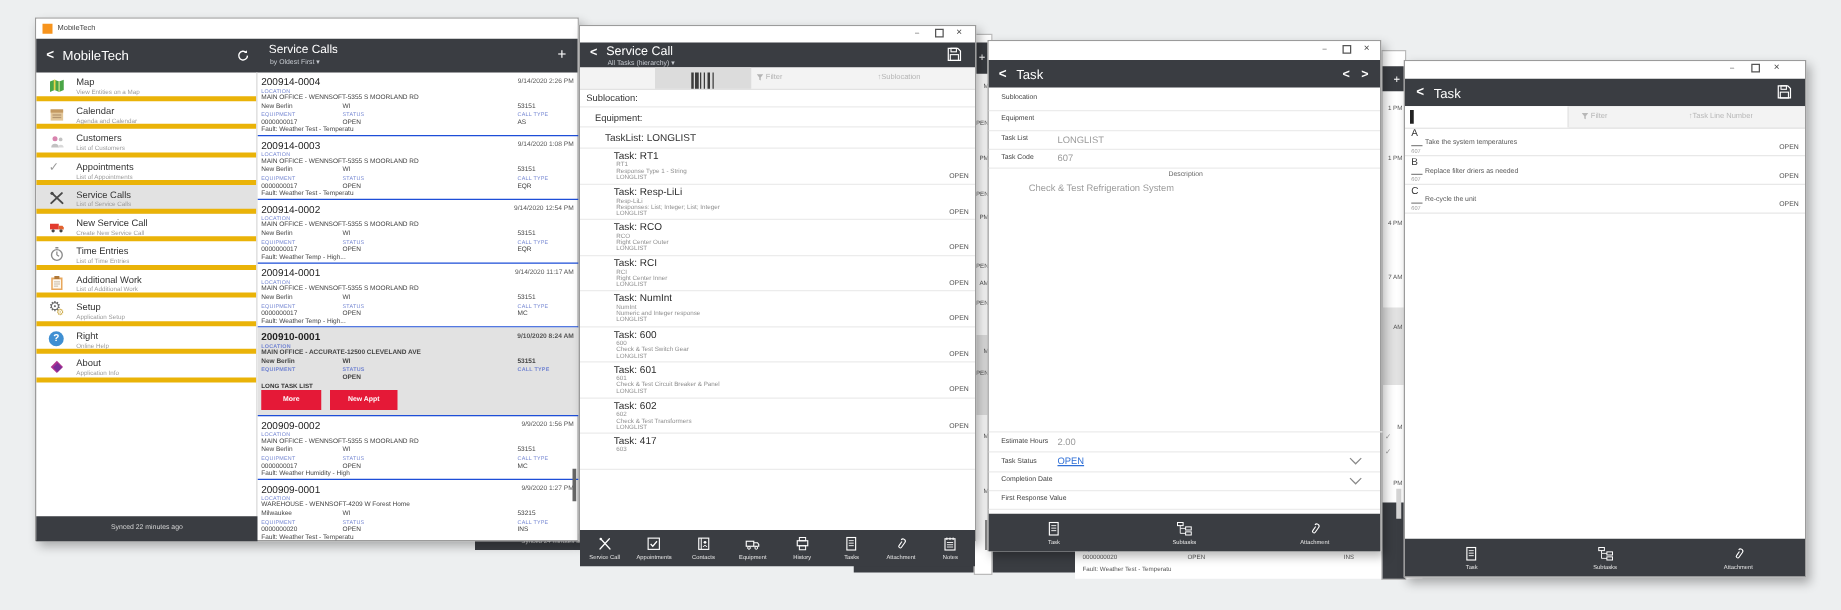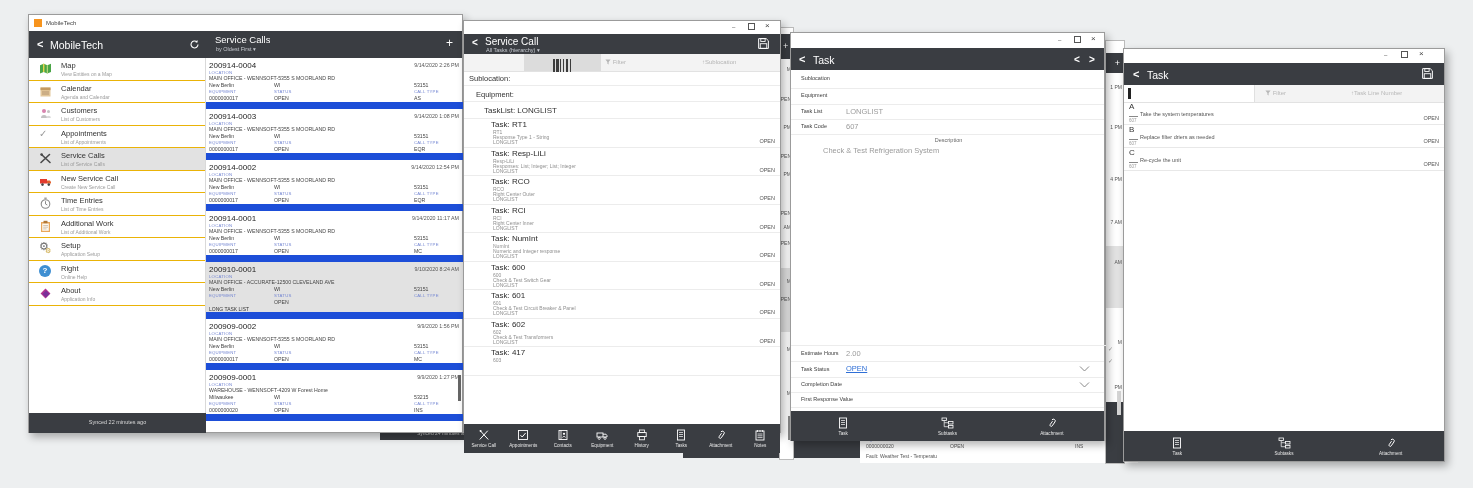--- a/index.html
+++ b/index.html
@@ -11,27 +11,27 @@
   .chrome{position:absolute;color:#444;font-size:6px;line-height:6px;}
   .chrome .maxbox{display:inline-block;width:5px;height:5px;border:1px solid #555;vertical-align:middle;}
   .hdr{position:absolute;left:0;right:0;background:#3a3d42;color:#fff;}
   .dark{background:#3a3d42;}
   .blue{color:#7486d2;}
   .toolbar{position:absolute;left:0;right:0;background:#3a3d42;display:flex;align-items:center;}
   .tbitem{flex:1;display:flex;flex-direction:column;align-items:center;justify-content:center;gap:2px;color:#e8e8e8;}
   .tbitem span{font-size:4.6px;line-height:5px;}
   .caps{letter-spacing:.2px;}
   svg{display:block;}
-  .sideitem{position:relative;height:22.5px;border-bottom:1px solid #eab308;box-sizing:border-box;}
+  .sideitem{position:relative;height:22.5px;border-bottom:4px solid #eab308;box-sizing:border-box;}
   .sideitem.selected{background:#e2e2e2;}
   .sideitem .si-ic{position:absolute;left:10px;top:4px;}
   .sideitem .si-l{position:absolute;left:32px;top:3px;font-size:7.5px;color:#333;white-space:nowrap;}
   .sideitem .si-s{position:absolute;left:32px;top:13px;font-size:5px;color:#9b9b9b;white-space:nowrap;}
-  .sc-row{position:relative;height:51px;border-bottom:7px solid #1d4ed8;box-sizing:border-box;overflow:hidden;}
-  .sc-row.selected{height:57px;background:#e2e2e2;}
+  .sc-row{position:relative;height:51px;border-bottom:1px solid #1d4ed8;box-sizing:border-box;overflow:hidden;}
+  .sc-row.selected{height:71px;background:#e2e2e2;font-weight:bold;}
   .sc-row .r-num{position:absolute;left:3px;top:3px;font-size:8px;color:#222;}
   .sc-row .r-date{position:absolute;right:4px;top:4px;font-size:5.3px;color:#555;}
   .sc-row .r-cl{position:absolute;left:3px;top:11.5px;font-size:4.3px;}
   .sc-row .r-addr{position:absolute;left:3px;top:17px;font-size:5.2px;color:#444;}
   .sc-row .r-city{position:absolute;left:3px;top:23.5px;font-size:5.2px;color:#444;}
   .sc-row .r-state{position:absolute;left:68px;top:23.5px;font-size:5.2px;color:#444;}
   .sc-row .r-zip{position:absolute;left:208px;top:23.5px;font-size:5.2px;color:#444;}
   .sc-row .r-el{position:absolute;left:3px;top:30.5px;font-size:4.3px;}
   .sc-row .r-sl{position:absolute;left:68px;top:30.5px;font-size:4.3px;}
   .sc-row .r-ctl{position:absolute;left:208px;top:30.5px;font-size:4.3px;}

